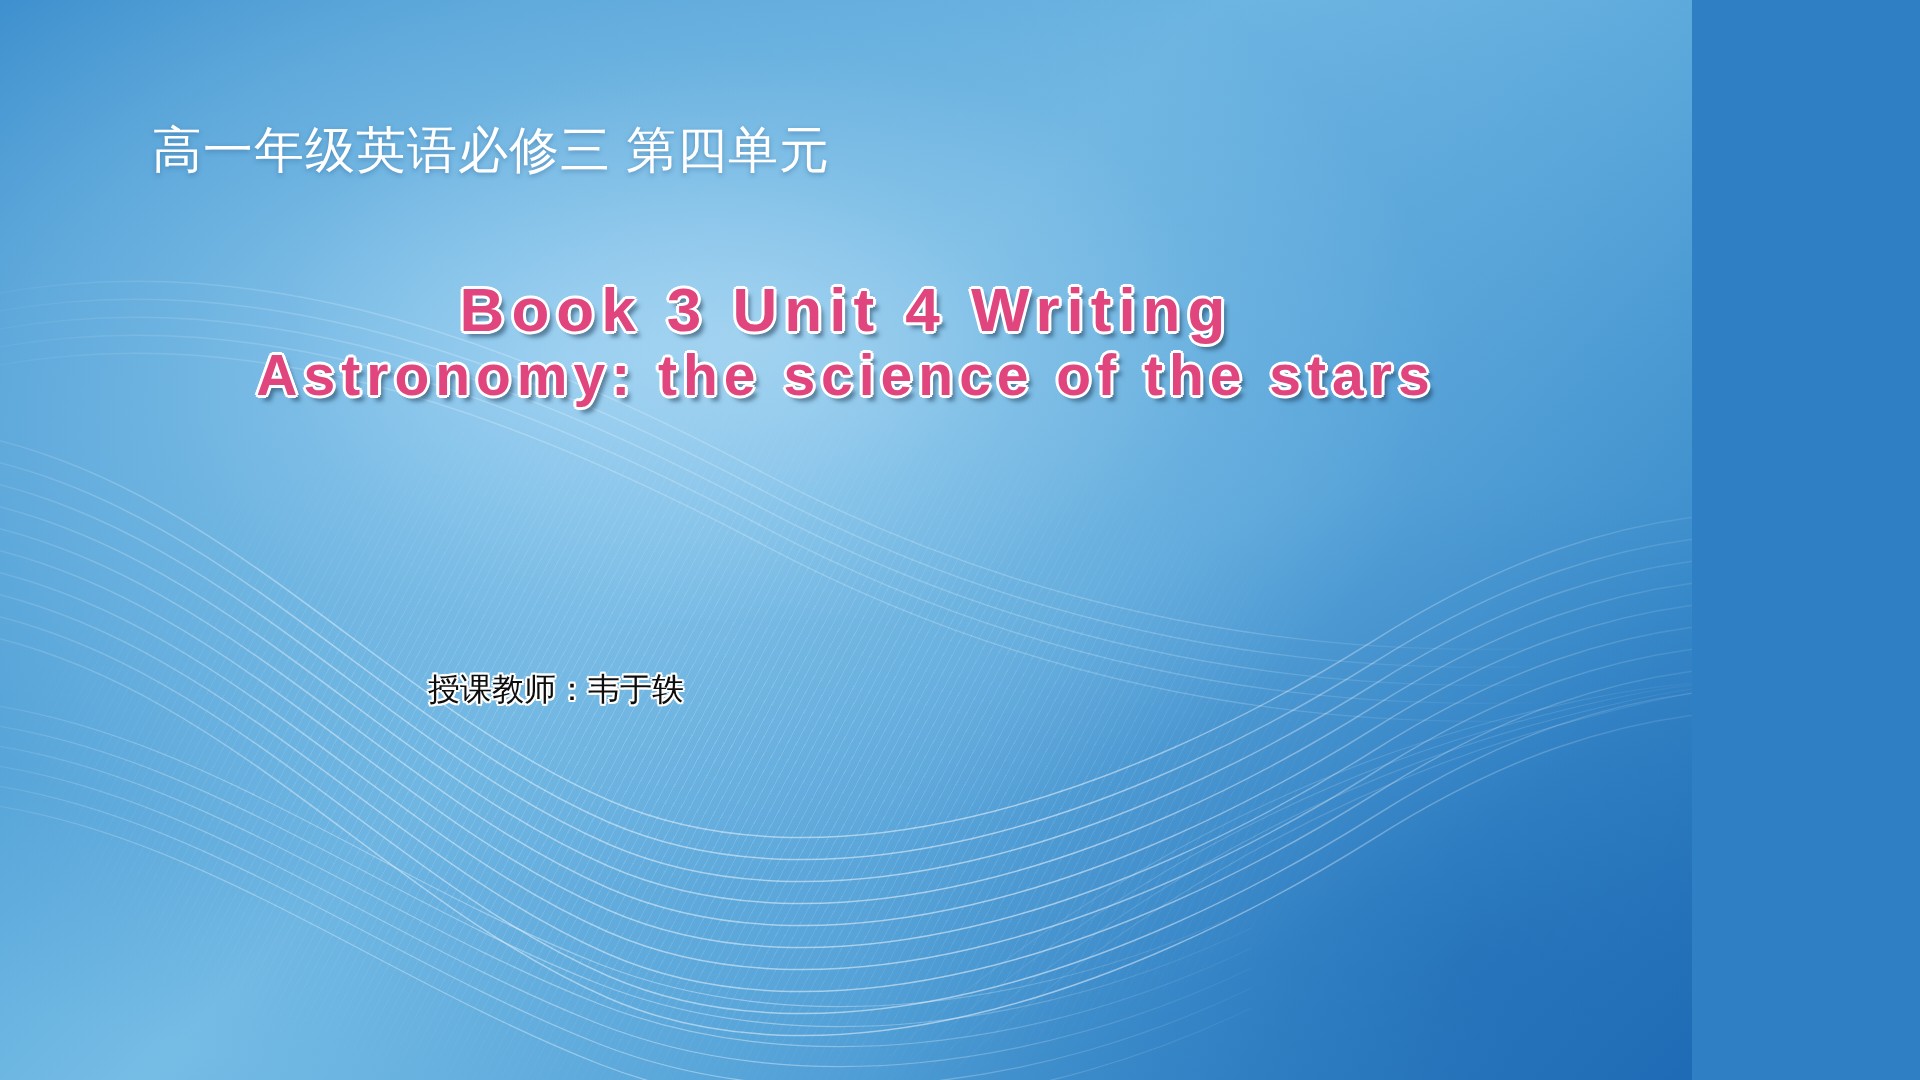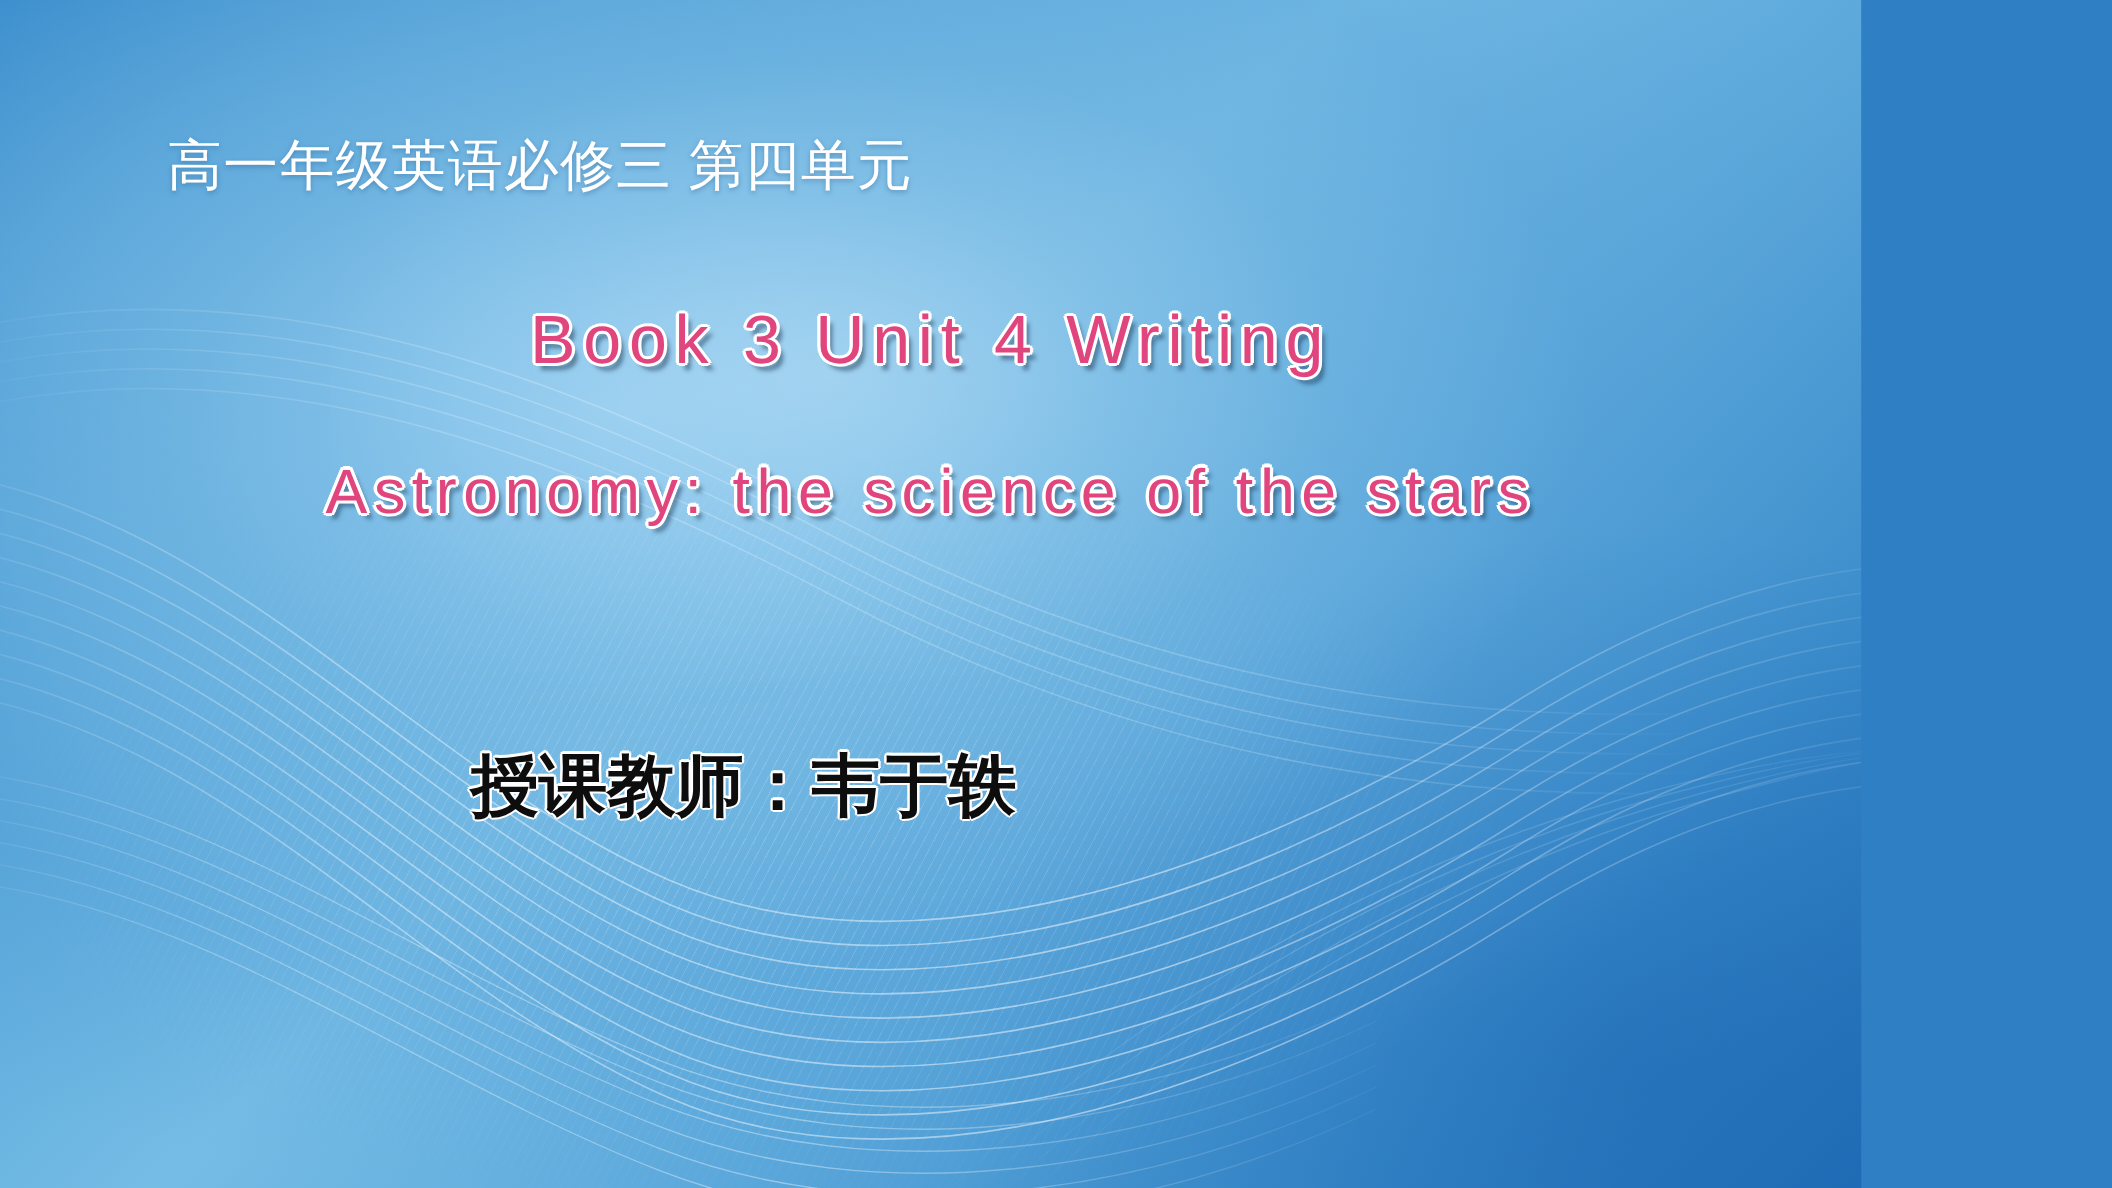--- a/index.html
+++ b/index.html
@@ -98,21 +98,21 @@
     position: absolute;
     left: 0;
     right: 0;
     top: 276px;
     text-align: center;
   }
 
   .main-title,
   .sub-title {
     display: block;
-    font-weight: normal;
+    font-weight: bold;
     color: #e0457e;
     white-space: nowrap;
     
     text-shadow:
       -2px -2px 0 #ffffff,
        2px -2px 0 #ffffff,
       -2px  2px 0 #ffffff,
        2px  2px 0 #ffffff,
       -3px  0   0 #ffffff,
        3px  0   0 #ffffff,
@@ -124,30 +124,29 @@
   .main-title {
     font-size: 62px;
     letter-spacing: 7px;
     line-height: 1.1;
   }
 
   .sub-title {
     font-size: 57px;
     letter-spacing: 6px;
     line-height: 1.1;
-    margin-top: 72px;
   }
 
   .presenter-block {
     position: absolute;
     left: 428px;
     top: 664px;
     font-family: "DejaVu Serif", "Liberation Serif", serif;
-    font-weight: bold;
-    font-size: 62px;
+    font-weight: normal;
+    font-size: 32px;
     line-height: 1.62;
     color: #0d0d0d;
     white-space: nowrap;
     
     text-shadow:
       -1.6px -1.6px 0 #ffffff,
        1.6px -1.6px 0 #ffffff,
       -1.6px  1.6px 0 #ffffff,
        1.6px  1.6px 0 #ffffff,
       -2.2px  0    0 #ffffff,

